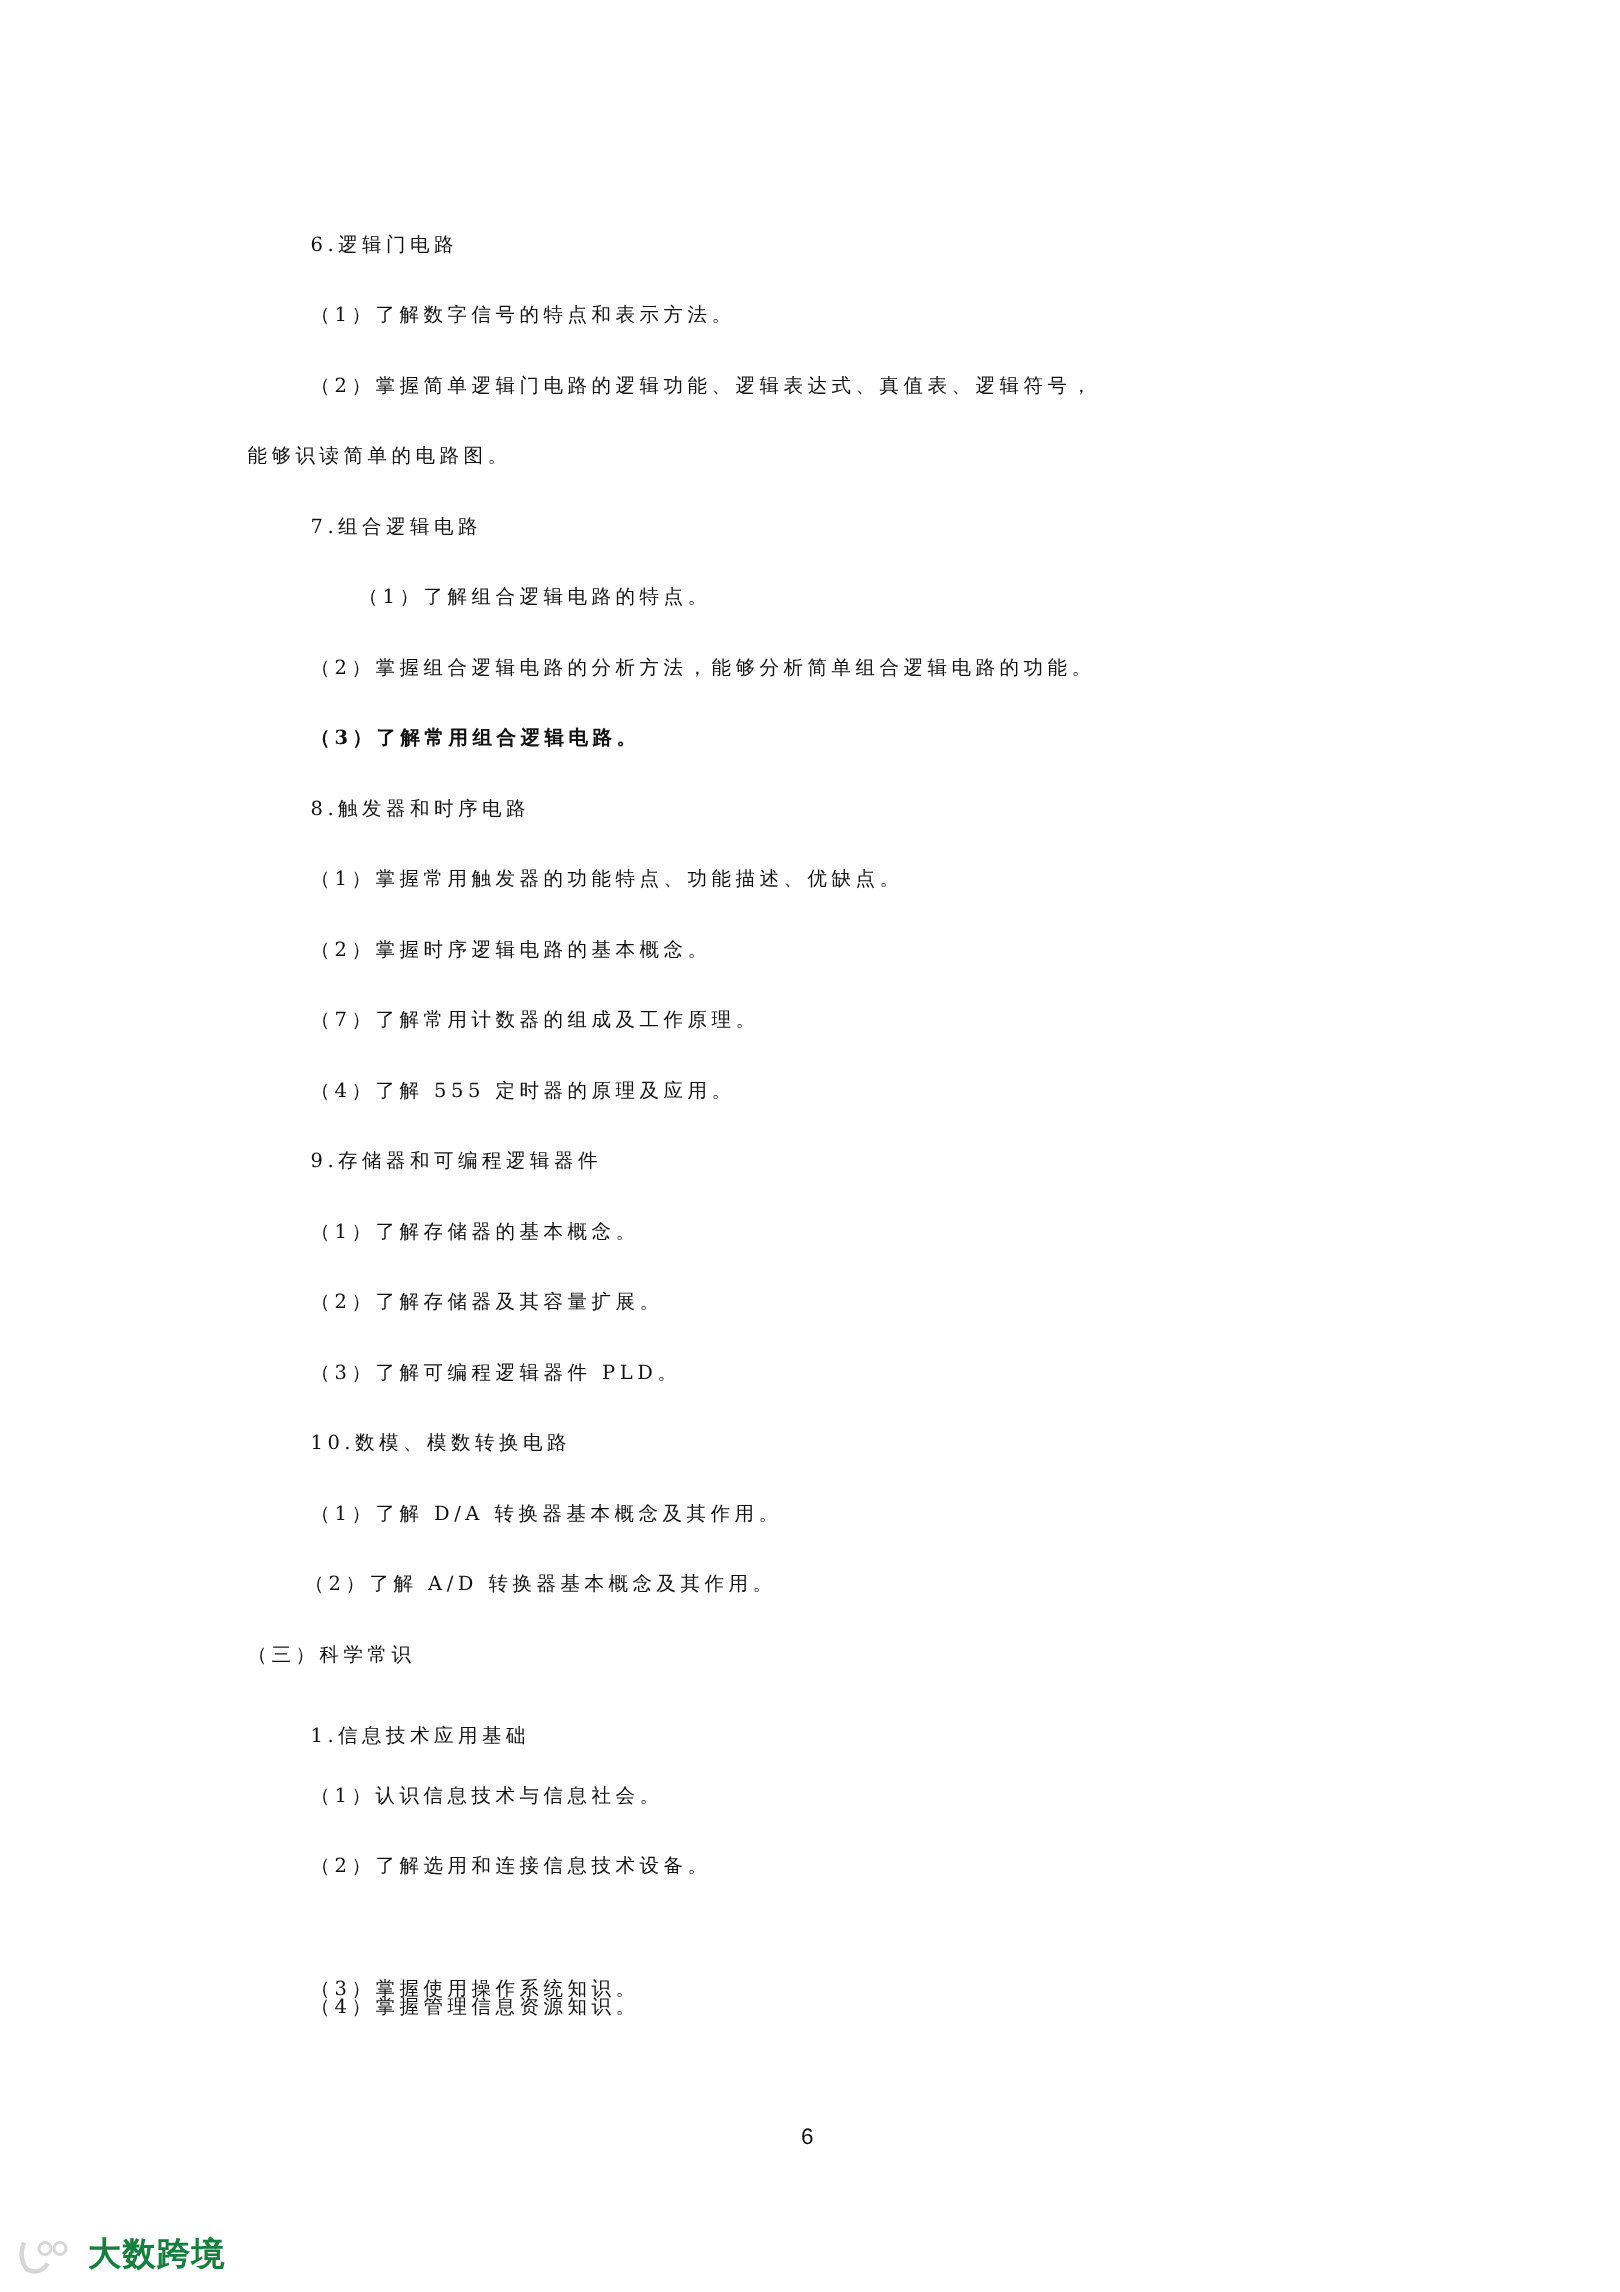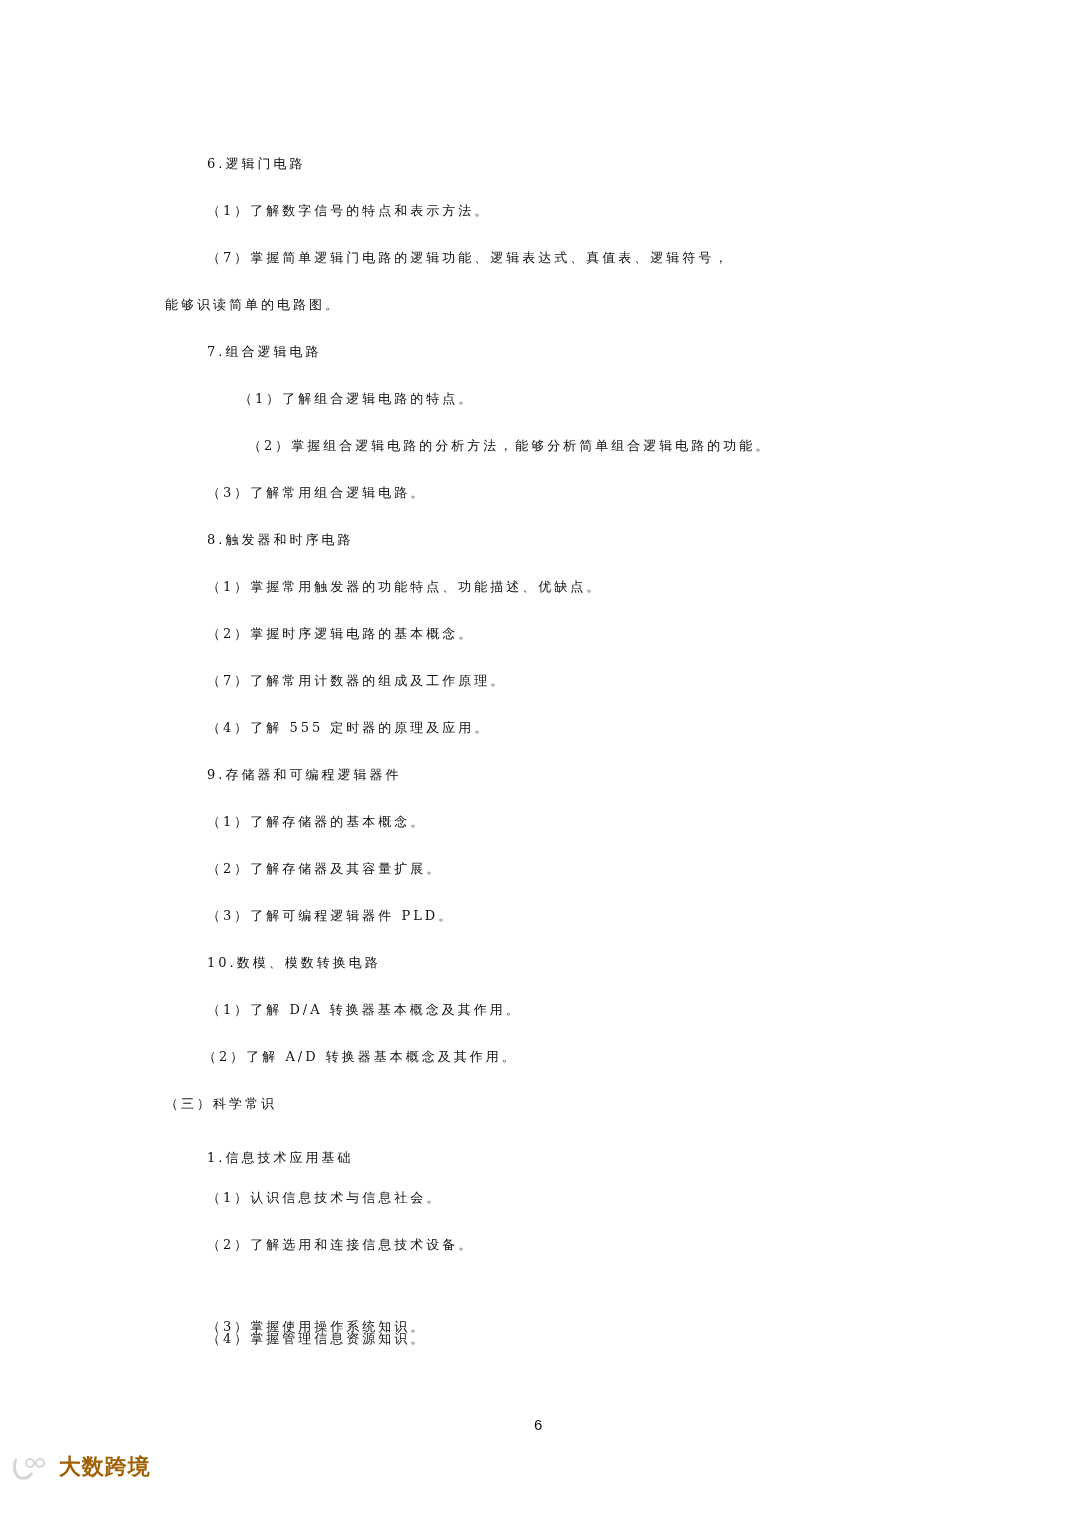--- a/index.html
+++ b/index.html
@@ -1,34 +1,34 @@
 <!DOCTYPE html>
 <html><head>
 <meta charset="utf-8">
 <style>
   html, body { margin:0; padding:0; background:#ffffff; }
   body { width:1080px; height:1528px; position:relative; overflow:hidden;
          font-family:"DejaVu Serif", "Liberation Serif", serif; color:#111; }
   .line { position:absolute; font-size:13px; letter-spacing:3px; white-space:nowrap; line-height:24px; }
   .pagenum { position:absolute; left:534px; top:1416px; font-family:"Liberation Sans", sans-serif; font-size:15px; color:#111; }
-  .wm { position:absolute; left:10px; top:1452px; font-family:"DejaVu Sans", sans-serif; font-size:22px; color:#a16207; font-weight:bold; letter-spacing:1px; }
+  .wm { position:absolute; left:10px; top:1488px; font-family:"DejaVu Sans", sans-serif; font-size:22px; color:#15803d; font-weight:bold; letter-spacing:1px; }
   .wm .logo { display:inline-block; width:40px; height:26px; vertical-align:middle; }
 </style>
 </head>
 <body>
 
 <div id="page">
     <div class="line" style="left: 207px; top: 152px;">6.逻辑门电路</div>
     <div class="line" style="left: 207px; top: 199px;">（1）了解数字信号的特点和表示方法。</div>
-    <div class="line" style="left: 207px; top: 246px;">（7）掌握简单逻辑门电路的逻辑功能、逻辑表达式、真值表、逻辑符号，</div>
+    <div class="line" style="left: 207px; top: 246px;">（2）掌握简单逻辑门电路的逻辑功能、逻辑表达式、真值表、逻辑符号，</div>
     <div class="line" style="left: 165px; top: 293px;">能够识读简单的电路图。</div>
     <div class="line" style="left: 207px; top: 340px;">7.组合逻辑电路</div>
     <div class="line" style="left: 207px; top: 387px; margin-left: 32px;">（1）了解组合逻辑电路的特点。</div>
-    <div class="line" style="left: 207px; top: 434px; margin-left: 41px;">（2）掌握组合逻辑电路的分析方法，能够分析简单组合逻辑电路的功能。</div>
-    <div class="line" style="left: 207px; top: 481px;">（3）了解常用组合逻辑电路。</div>
+    <div class="line" style="left: 207px; top: 434px;">（2）掌握组合逻辑电路的分析方法，能够分析简单组合逻辑电路的功能。</div>
+    <div class="line" style="left: 207px; top: 481px; font-weight: bold;">（3）了解常用组合逻辑电路。</div>
     <div class="line" style="left: 207px; top: 528px; text-align: center;">8.触发器和时序电路</div>
     <div class="line" style="left: 207px; top: 575px;">（1）掌握常用触发器的功能特点、功能描述、优缺点。</div>
     <div class="line" style="left: 207px; top: 622px;">（2）掌握时序逻辑电路的基本概念。</div>
     <div class="line" style="left: 207px; top: 669px;">（7）了解常用计数器的组成及工作原理。</div>
     <div class="line" style="left: 207px; top: 716px;">（4）了解 555 定时器的原理及应用。</div>
     <div class="line" style="left: 207px; top: 763px;">9.存储器和可编程逻辑器件</div>
     <div class="line" style="left: 207px; top: 810px;">（1）了解存储器的基本概念。</div>
     <div class="line" style="left: 207px; top: 857px;">（2）了解存储器及其容量扩展。</div>
     <div class="line" style="left: 207px; top: 904px;">（3）了解可编程逻辑器件 PLD。</div>
     <div class="line" style="left: 207px; top: 951px;">10.数模、模数转换电路</div>

